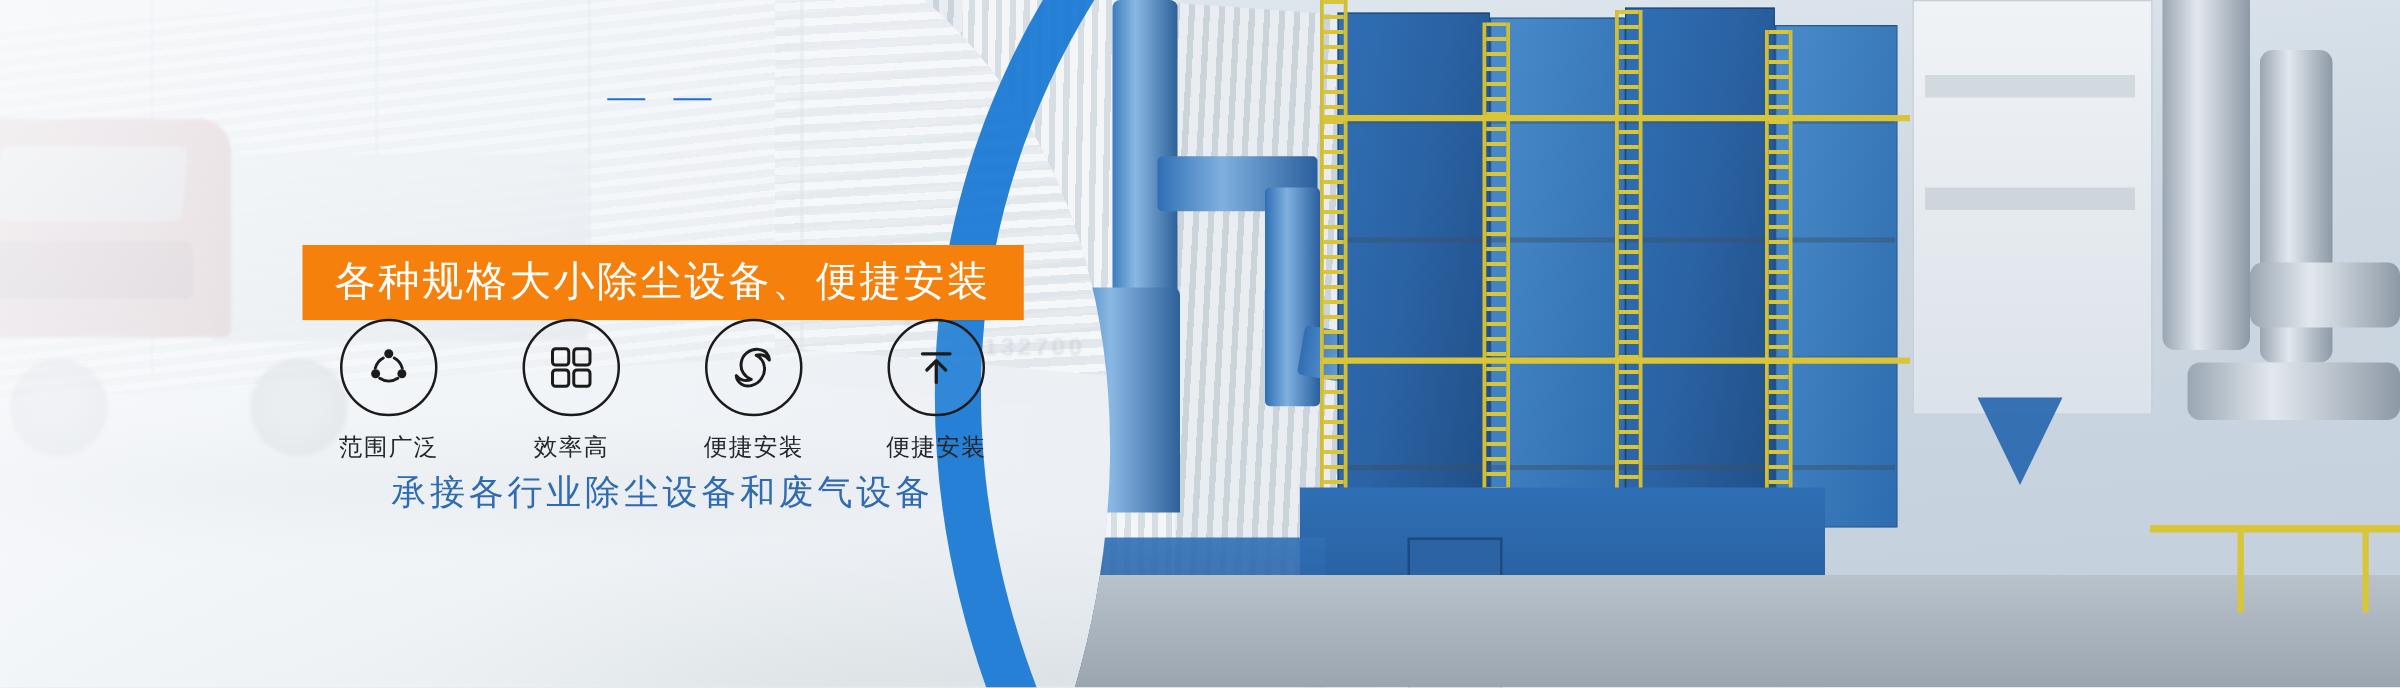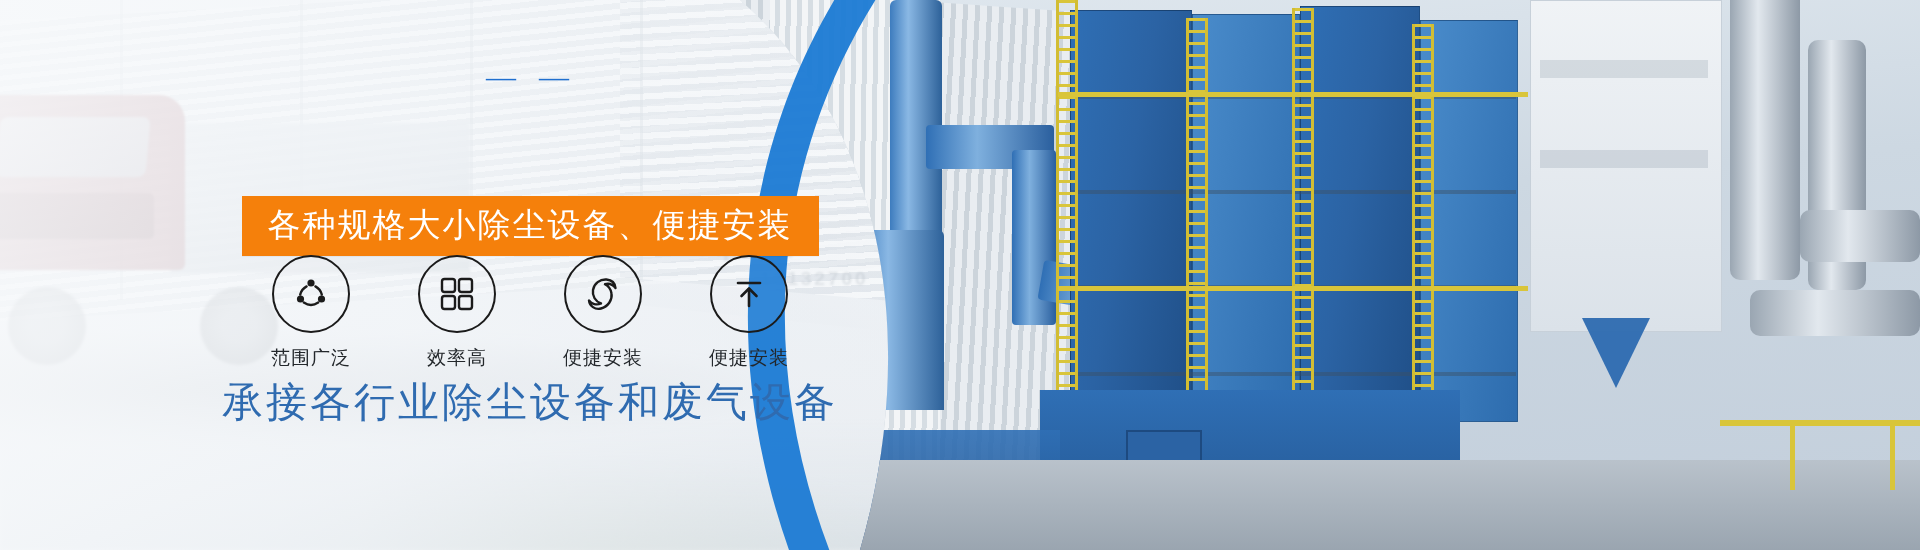--- a/index.html
+++ b/index.html
@@ -231,21 +231,21 @@
     display:flex;align-items:center;justify-content:center;
     background:rgba(255,255,255,.06);
   }
   .fcircle svg{display:block;}
   .flabel{
     margin-top:12px;font-size:19px;color:#23272b;letter-spacing:1px;
     white-space:nowrap;
   }
   .tagline{
     position:absolute;left:0;top:375px;width:1060px;
-    font-size:41px;letter-spacing:3px;color:#2f6bb0;font-weight:400;
+    font-size:28px;letter-spacing:3px;color:#2f6bb0;font-weight:400;
   }
 </style>
 </head>
 <body>
 
 <div class="banner">
 
   <div class="photo-left">
     <div class="pl-sky"></div>
     <div class="pl-wall"></div>

